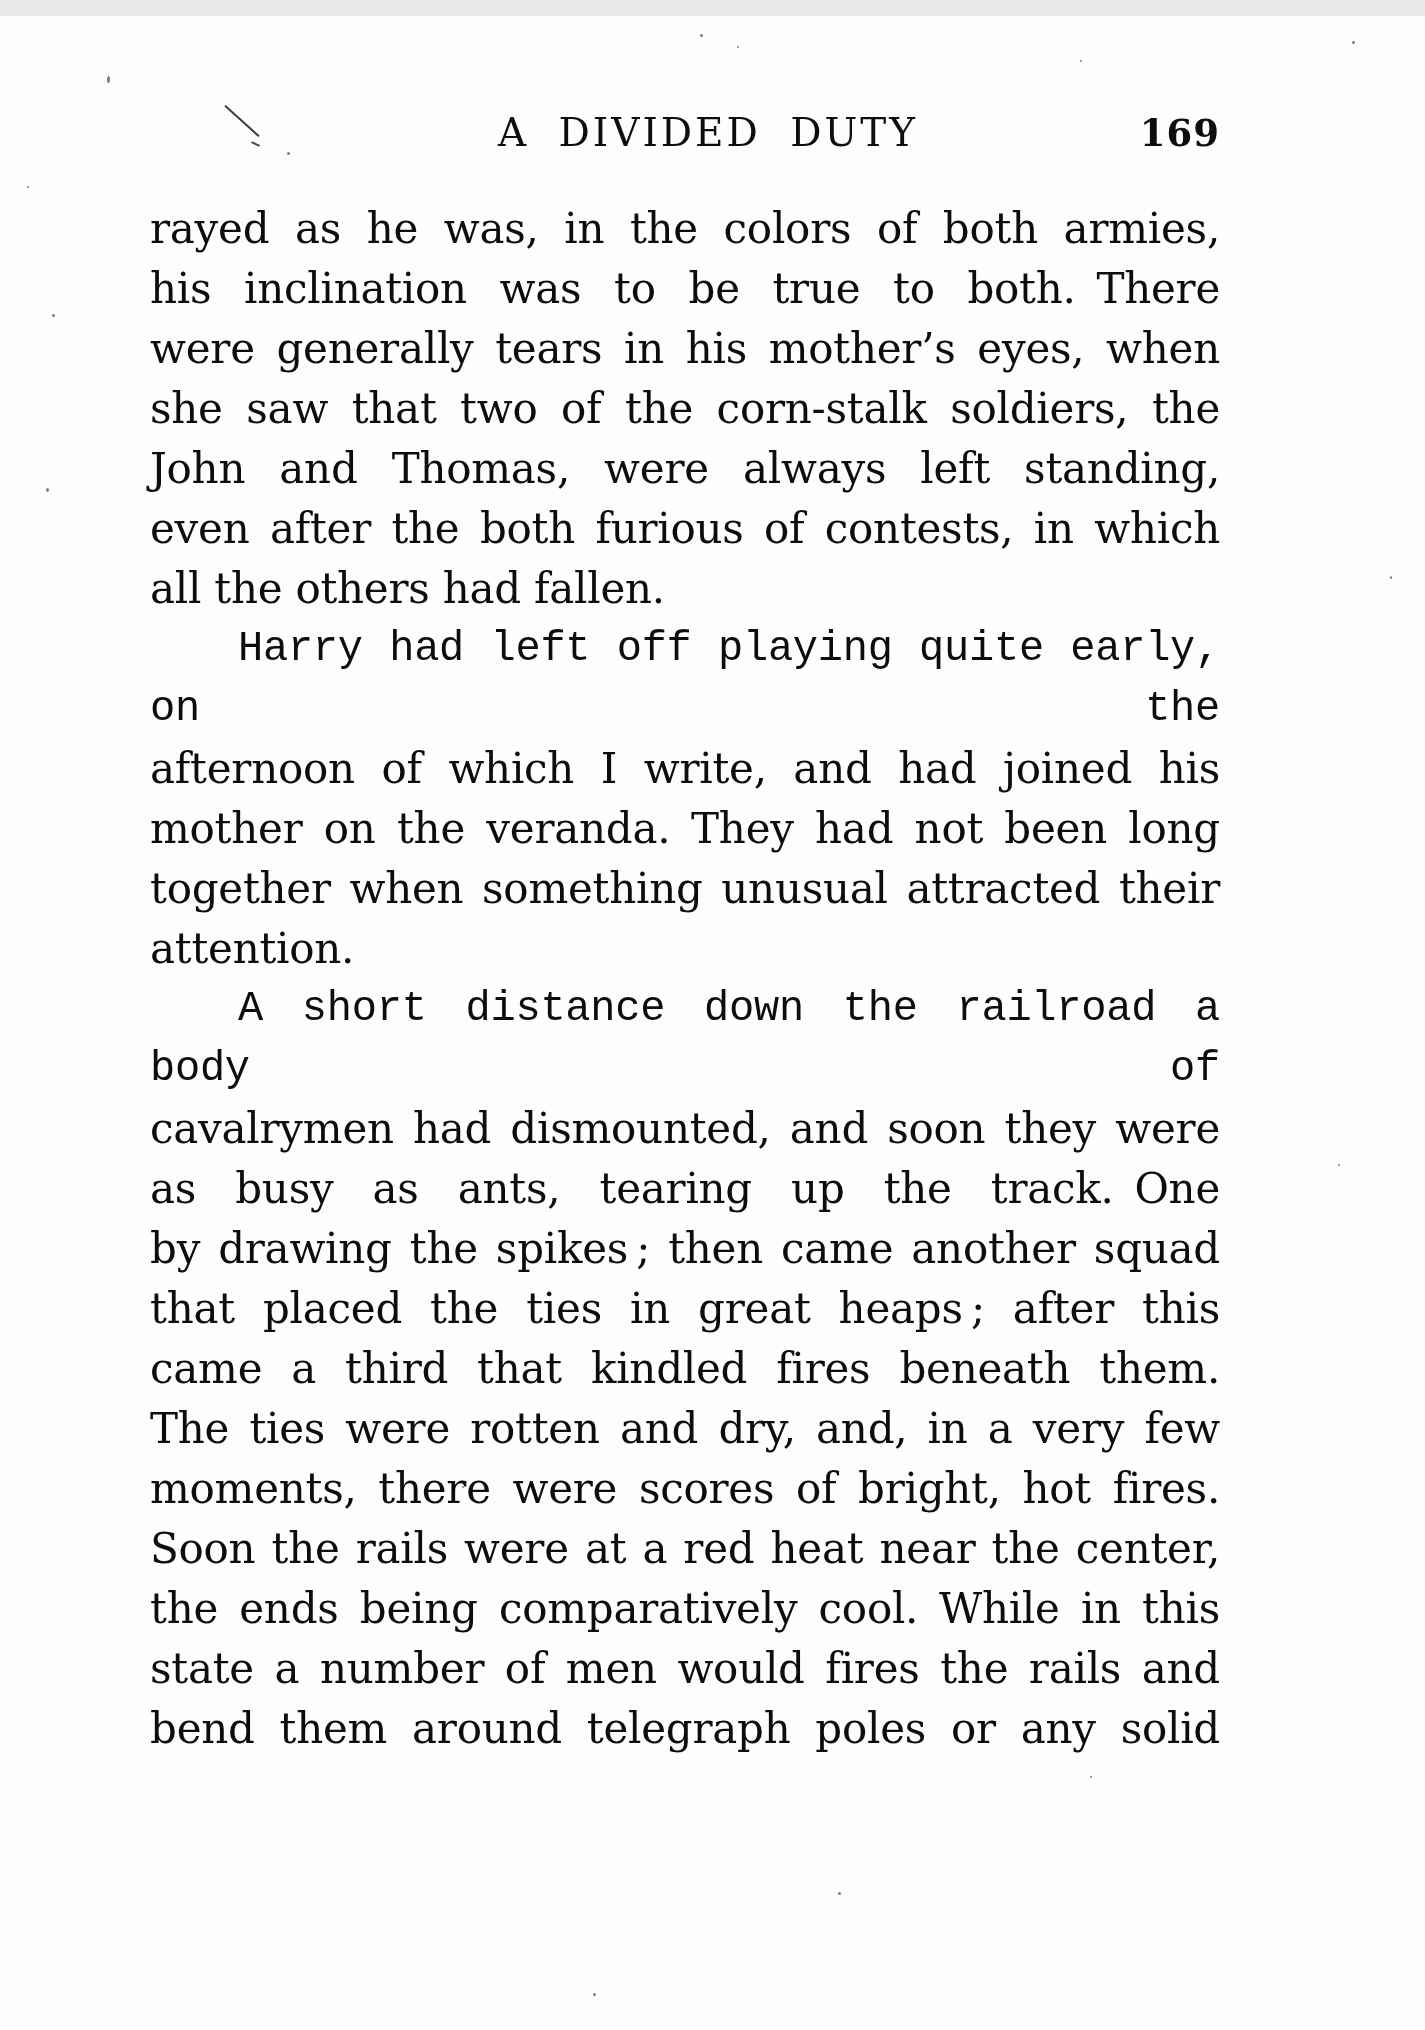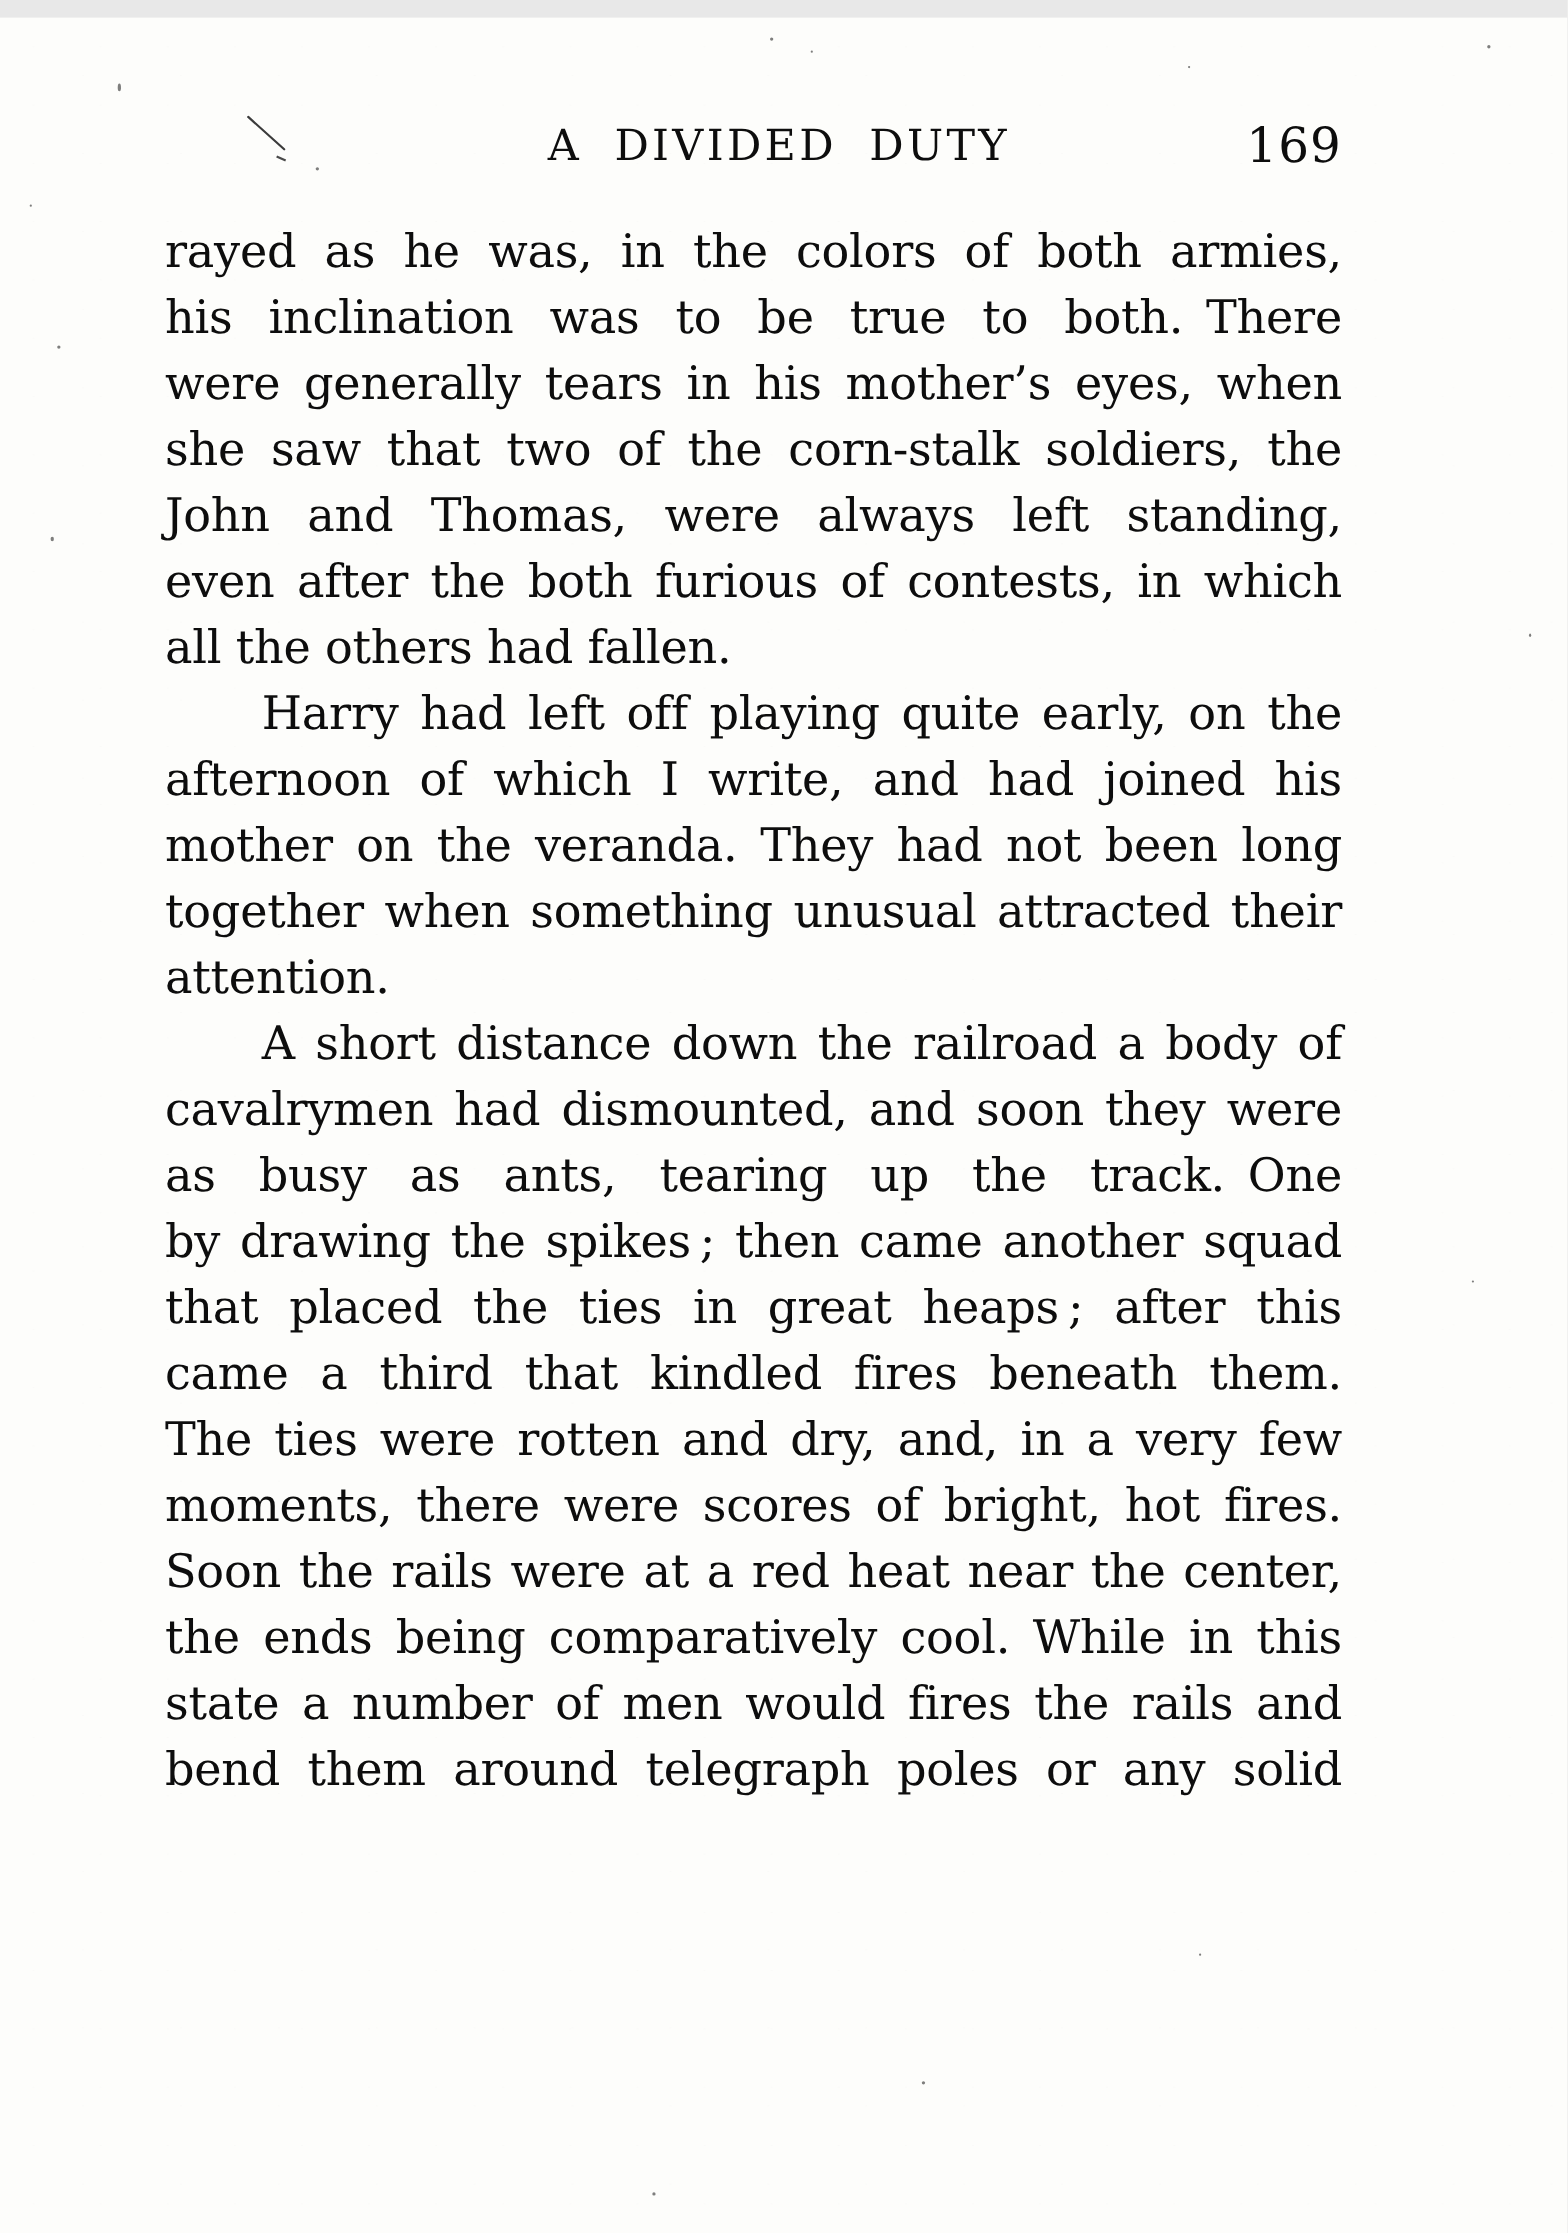--- a/index.html
+++ b/index.html
@@ -39,43 +39,44 @@
     font-size: 39px;
     line-height: 40px;
     letter-spacing: 3px;
     word-spacing: 14px;
     white-space: nowrap;
   }
   .page-number {
     position: absolute;
     right: 0;
     top: 0;
-    font-size: 44px;
+    font-size: 37px;
     line-height: 40px;
     font-feature-settings: "onum" 1;
     letter-spacing: 1px;
+    font-weight: bold;
   }
 
   
   .body-text {
     position: absolute;
     left: 150px;
     top: 183px;
     width: 1070px;
   }
   .paragraph { margin: 0; }
   .line {
     font-size: 42px;
     line-height: 60px;
     letter-spacing: -0.25px;
     text-align: justify;
     text-align-last: justify;
     white-space: normal;
   }
-  .line.indent { text-indent: 88px; }
+  .line.indent { text-indent: 88px; font-family: Liberation Mono, monospace; }
   .line.flush { text-align-last: left; }
 
   
   .artifact { position: absolute; background: #151515; }
   .stroke-artifact {
     position: absolute;
     left: 219px;
     top: 104px;
     width: 46px;
     height: 2px;

